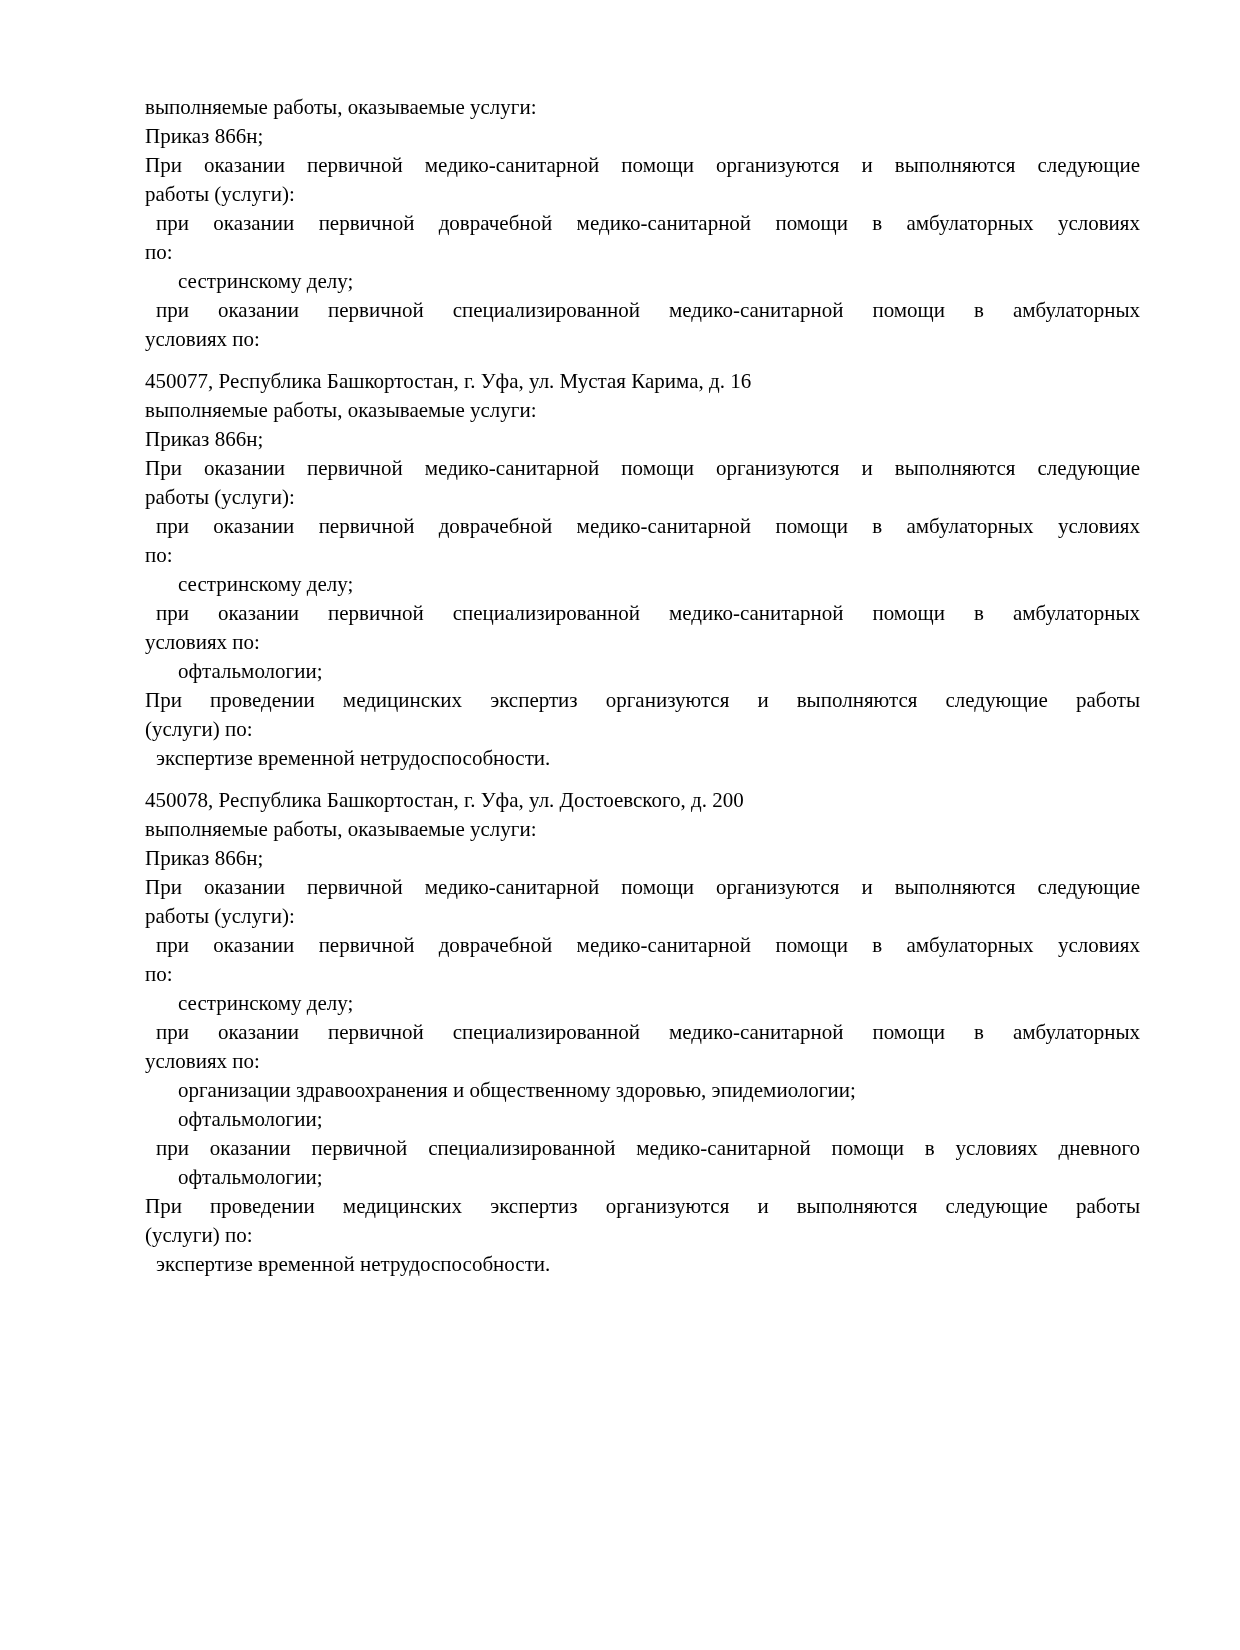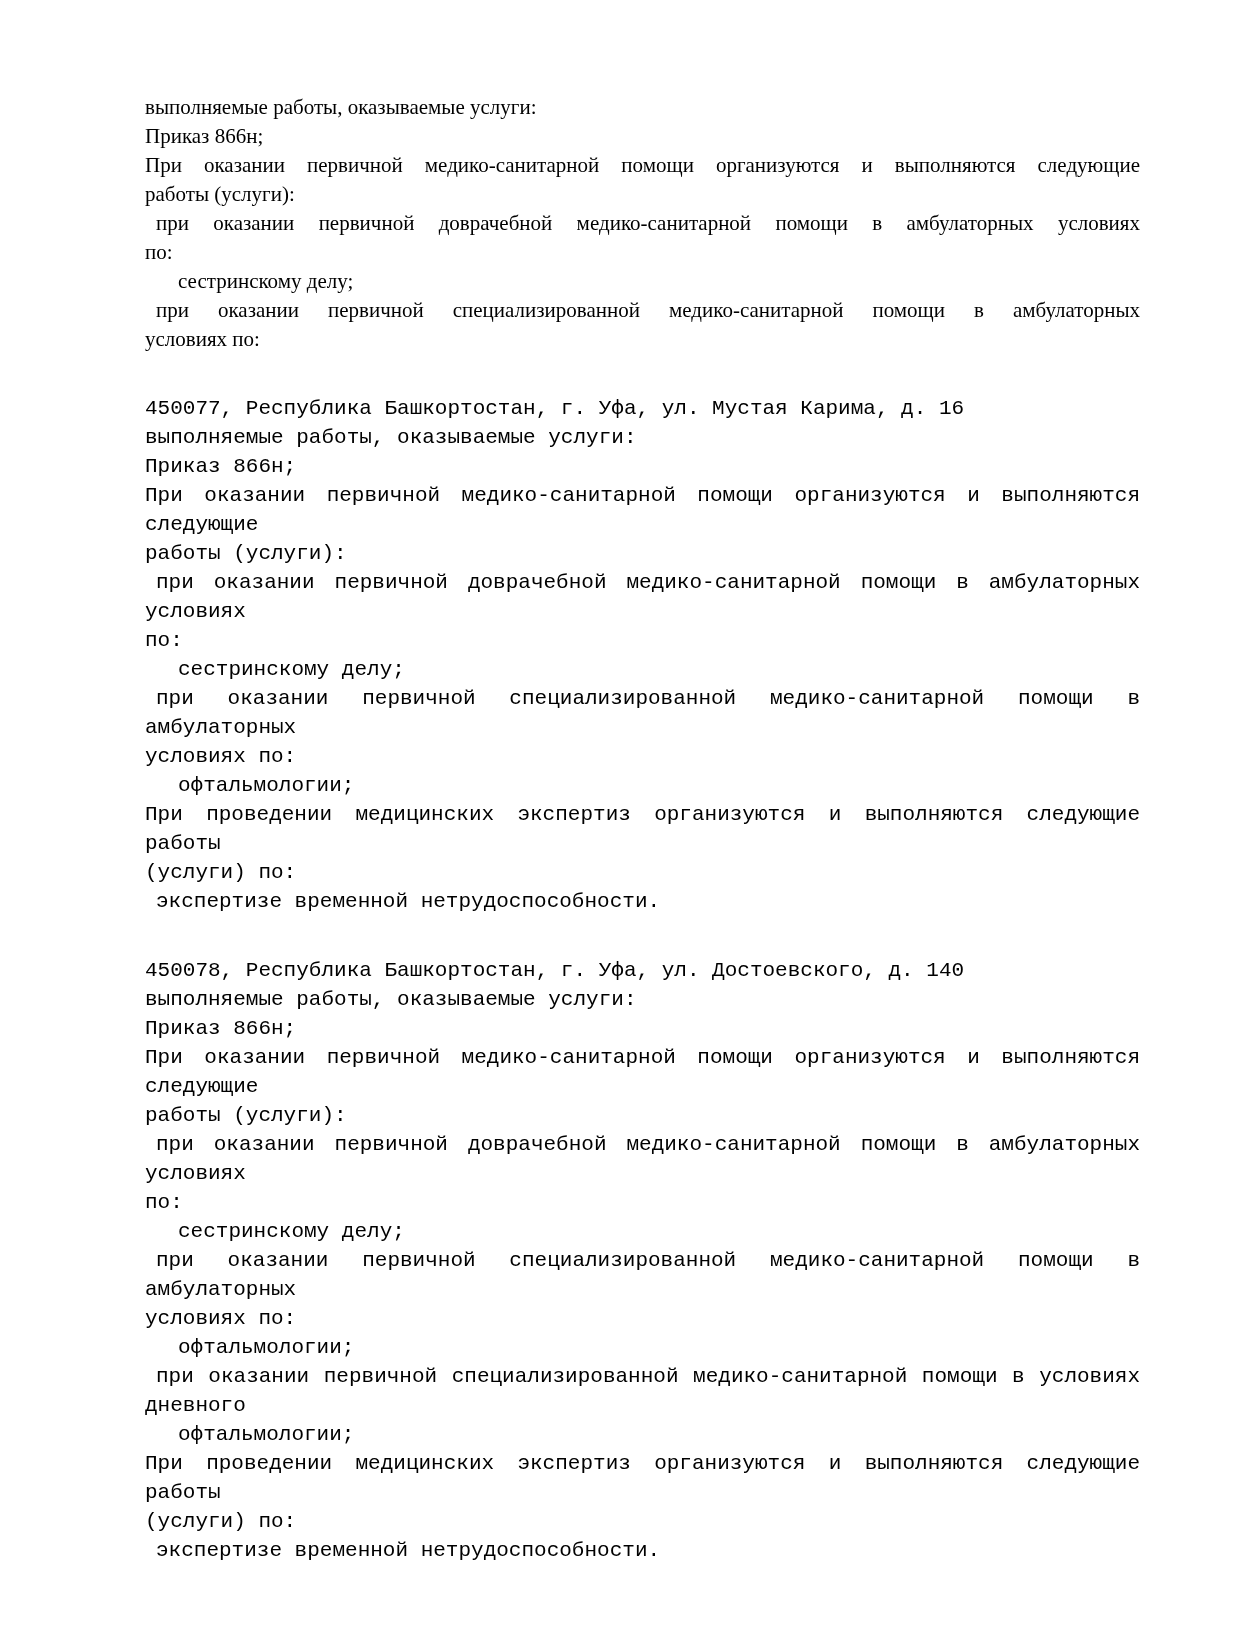--- a/index.html
+++ b/index.html
@@ -17,22 +17,21 @@
     color: #000000;
     font-family: "Liberation Serif", "DejaVu Serif", serif;
     font-size: 21px;
     line-height: 29px;
     overflow: hidden;
   }
   .block {
     margin: 0;
   }
   .block + .block {
-    margin-top: 40px; 
-    font-family: Liberation Mono, monospace;
+    margin-top: 13px; 
   }
   .line {
     margin: 0;
     padding: 0;
     text-align: left;
     white-space: normal;
   }
   
   .fill {
     text-align: justify;
@@ -69,30 +68,31 @@
     <p class="line ind2">сестринскому делу;</p>
     <p class="line ind1 fill">при оказании первичной специализированной медико-санитарной помощи в амбулаторных</p>
     <p class="line">условиях по:</p>
     <p class="line ind2">офтальмологии;</p>
     <p class="line fill">При проведении медицинских экспертиз организуются и выполняются следующие работы</p>
     <p class="line">(услуги) по:</p>
     <p class="line ind1">экспертизе временной нетрудоспособности.</p>
   </section>
 
   <section class="block">
-    <p class="line">450078, Республика Башкортостан, г. Уфа, ул. Достоевского, д. 140</p>
+    <p class="line">450078, Республика Башкортостан, г. Уфа, ул. Достоевского, д. 200</p>
     <p class="line">выполняемые работы, оказываемые услуги:</p>
     <p class="line">Приказ 866н;</p>
     <p class="line fill">При оказании первичной медико-санитарной помощи организуются и выполняются следующие</p>
     <p class="line">работы (услуги):</p>
     <p class="line ind1 fill">при оказании первичной доврачебной медико-санитарной помощи в амбулаторных условиях</p>
     <p class="line">по:</p>
     <p class="line ind2">сестринскому делу;</p>
     <p class="line ind1 fill">при оказании первичной специализированной медико-санитарной помощи в амбулаторных</p>
     <p class="line">условиях по:</p>
+    <p class="line ind2">организации здравоохранения и общественному здоровью, эпидемиологии;</p>
     <p class="line ind2">офтальмологии;</p>
     <p class="line ind1 fill">при оказании первичной специализированной медико-санитарной помощи в условиях дневного</p>
     <p class="line ind2">офтальмологии;</p>
     <p class="line fill">При проведении медицинских экспертиз организуются и выполняются следующие работы</p>
     <p class="line">(услуги) по:</p>
     <p class="line ind1">экспертизе временной нетрудоспособности.</p>
   </section>
 
 </div>
 

